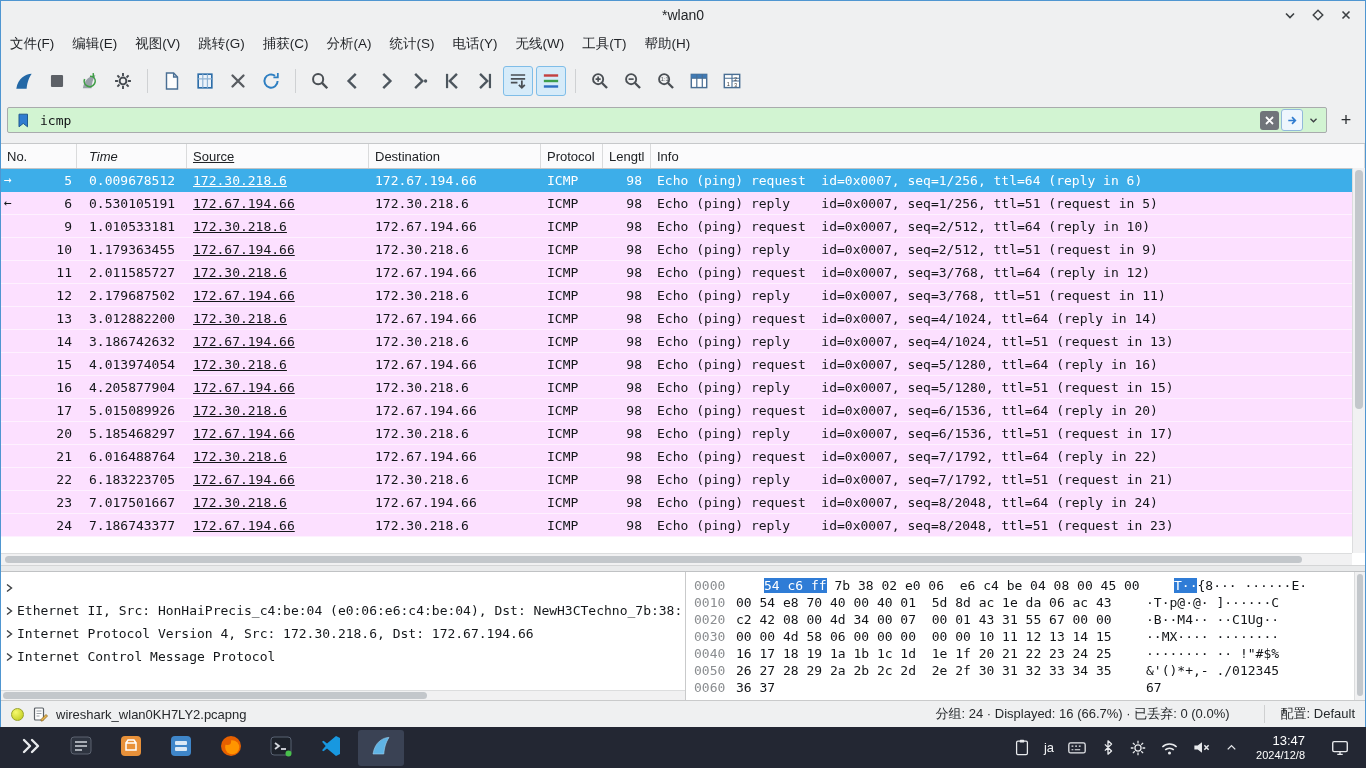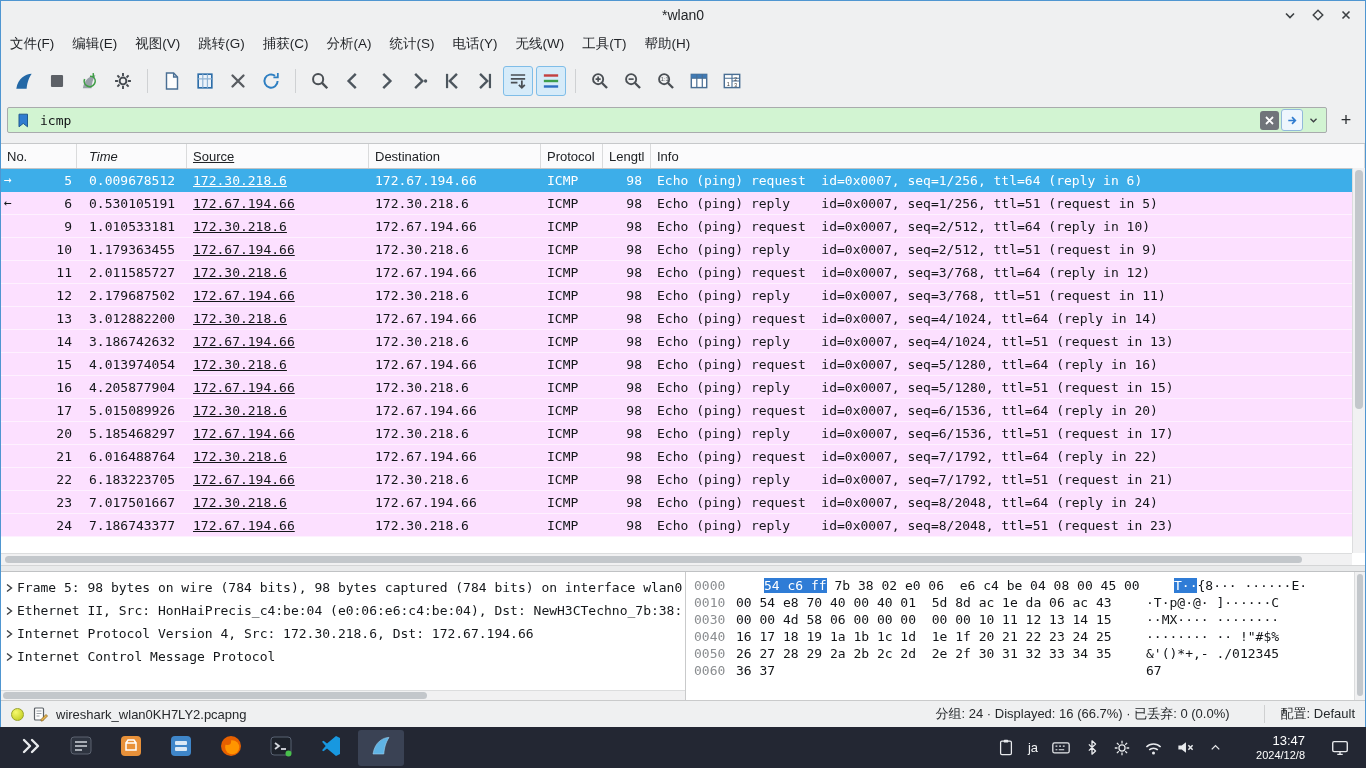--- a/index.html
+++ b/index.html
@@ -71,21 +71,21 @@
   .commenticon{display:flex;}
   .stats{margin-left:auto;white-space:nowrap;}
   .profile{margin-left:26px;padding-left:16px;border-left:1px solid #cfd0d1;white-space:nowrap;}
   
   .taskbar{height:41px;background:#232733;display:flex;align-items:center;padding:0 6px;box-sizing:border-box;}
   .launcher{width:46px;height:36px;border-radius:3px;display:flex;align-items:center;justify-content:center;margin:0 2px;}
   .launcher.active{background:#3a4254;}
   .tray{margin-left:auto;display:flex;align-items:center;gap:13px;padding:0 10px;}
   .trayicon{display:flex;align-items:center;justify-content:center;}
   .imlabel{color:#f1f2f4;font-size:13px;}
-  .clock{text-align:right;color:#fff;line-height:1.2;margin-left:20px;white-space:nowrap;}
+  .clock{text-align:right;color:#fff;line-height:1.2;margin-left:4px;white-space:nowrap;}
   .clock .t{font-size:13px;}
   .clock .d{font-size:11px;}
   .showdesk{margin-left:12px;display:flex;}
 </style>
 </head>
 <body>
 
 <div class="window">
 
   <div class="titlebar">
@@ -500,21 +500,20 @@
 
   <div class="bottom">
     <div class="details">
       <div id="drows">
           <div class="drow">
             <span class="dexp">
               <svg width="10" height="10" viewBox="0 0 10 10">
                 <path d="M3 1.5L7.5 5 3 8.5" fill="none" stroke="#3a3d40" stroke-width="1.4"></path>
               </svg>
             </span>
-            <span class="dtext">Frame 5: 98 bytes on wire (784 bits), 98 bytes captured (784 bits) on interface wlan0</span>
           </div>
           <div class="drow">
             <span class="dexp">
               <svg width="10" height="10" viewBox="0 0 10 10">
                 <path d="M3 1.5L7.5 5 3 8.5" fill="none" stroke="#3a3d40" stroke-width="1.4"></path>
               </svg>
             </span>
             <span class="dtext">Ethernet II, Src: HonHaiPrecis_c4:be:04 (e0:06:e6:c4:be:04), Dst: NewH3CTechno_7b:38:</span>
           </div>
           <div class="drow">
@@ -535,20 +534,21 @@
           </div>
         </div>
       <div class="dhscroll">
           <div class="dhhandle"></div>
         </div>
     </div>
     <div class="hexpane">
       <div id="hexrows">
           <div class="hxrow"><span class="hxoff">0000</span><span class="hxbytes"><span class="hl">54 c6 ff</span> 7b 38 02 e0 06  e6 c4 be 04 08 00 45 00</span><span class="hxascii"><span class="hl">T··</span>{8··· ······E·</span></div>
           <div class="hxrow"><span class="hxoff">0010</span><span class="hxbytes">00 54 e8 70 40 00 40 01  5d 8d ac 1e da 06 ac 43</span><span class="hxascii">·T·p@·@· ]······C</span></div>
+          <div class="hxrow"><span class="hxoff">0020</span><span class="hxbytes">c2 42 08 00 4d 34 00 07  00 01 43 31 55 67 00 00</span><span class="hxascii">·B··M4·· ··C1Ug··</span></div>
           <div class="hxrow"><span class="hxoff">0030</span><span class="hxbytes">00 00 4d 58 06 00 00 00  00 00 10 11 12 13 14 15</span><span class="hxascii">··MX···· ········</span></div>
           <div class="hxrow"><span class="hxoff">0040</span><span class="hxbytes">16 17 18 19 1a 1b 1c 1d  1e 1f 20 21 22 23 24 25</span><span class="hxascii">········ ·· !"#$%</span></div>
           <div class="hxrow"><span class="hxoff">0050</span><span class="hxbytes">26 27 28 29 2a 2b 2c 2d  2e 2f 30 31 32 33 34 35</span><span class="hxascii">&amp;'()*+,- ./012345</span></div>
           <div class="hxrow"><span class="hxoff">0060</span><span class="hxbytes">36 37</span><span class="hxascii">67</span></div>
         </div>
       <div class="hexvscroll">
           <div class="hexvhandle"></div>
         </div>
     </div>
   </div>

